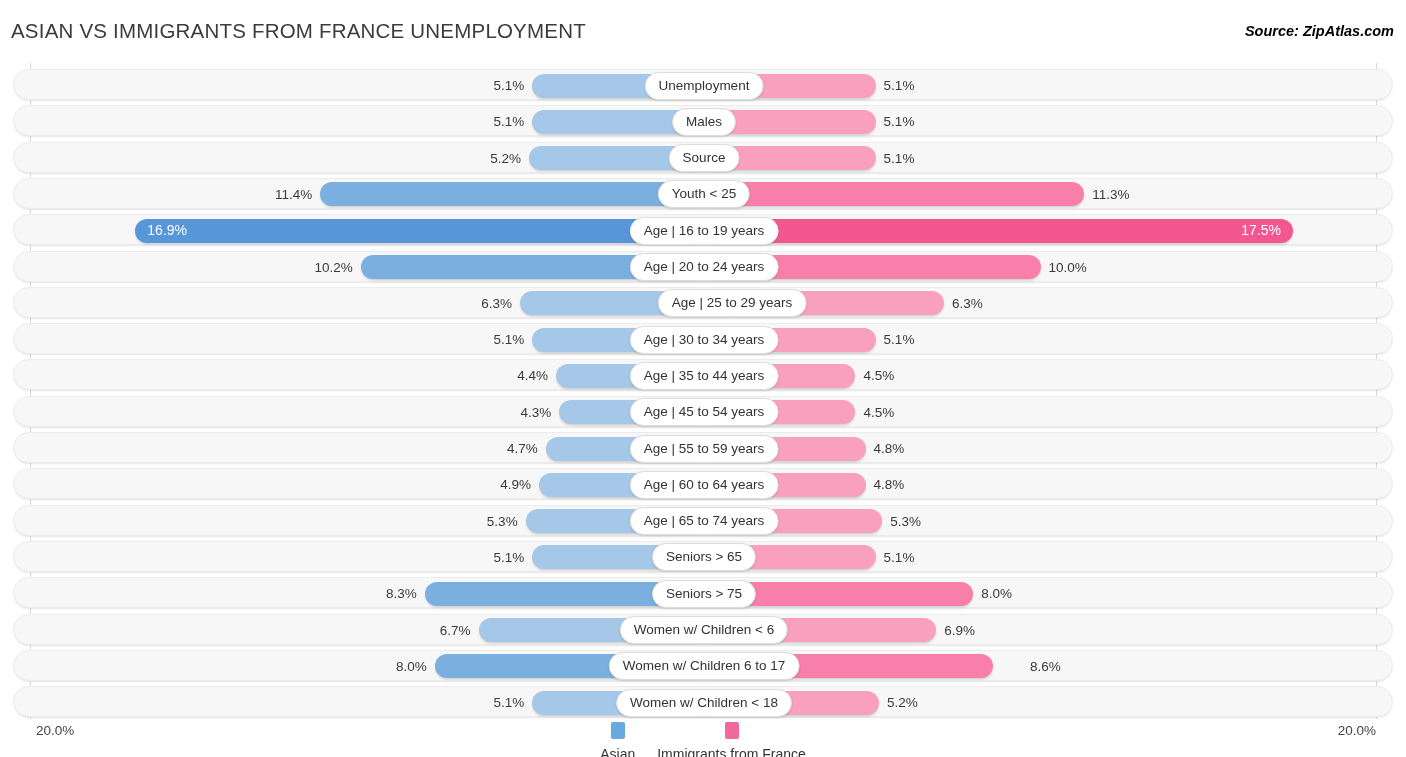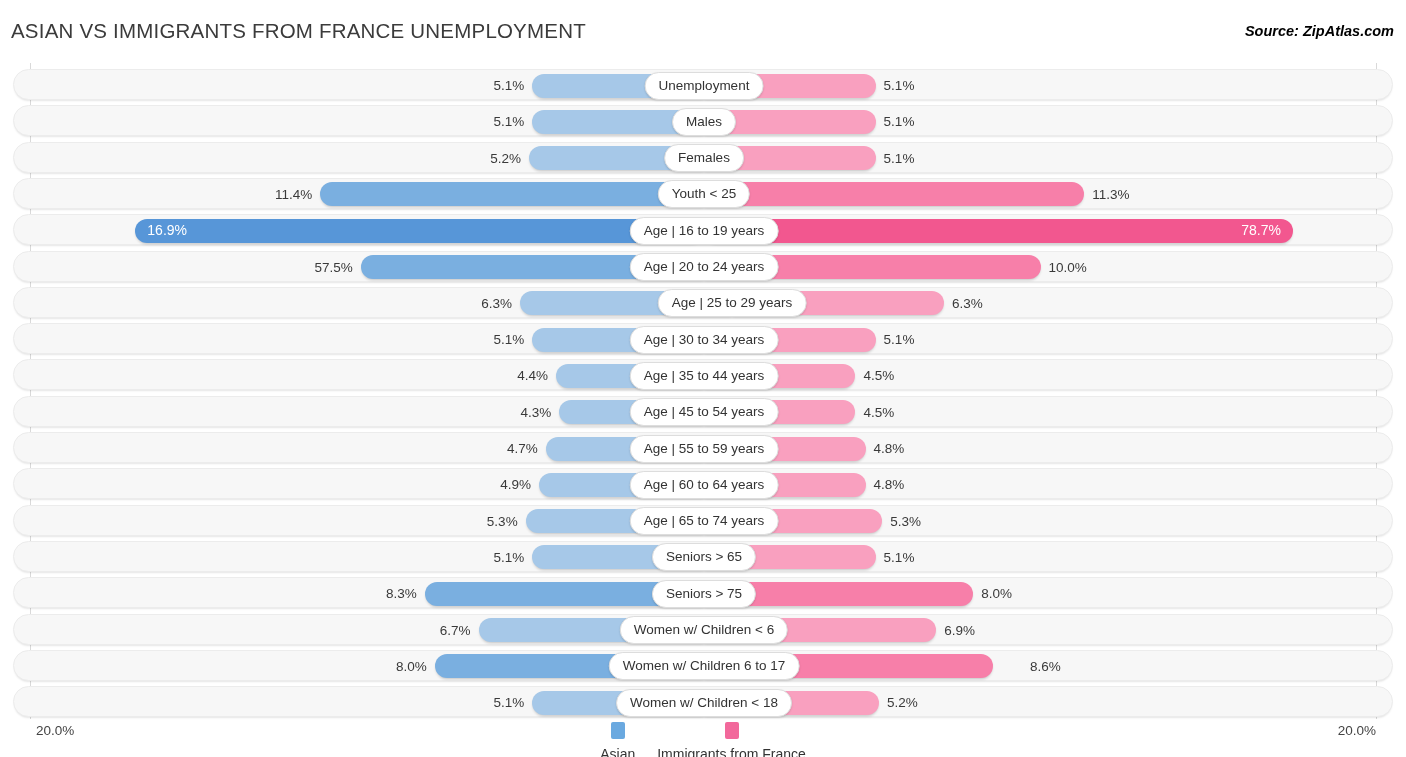--- a/index.html
+++ b/index.html
@@ -161,46 +161,46 @@
           <div class="val rgt" style="left: 882.615px; width: 88px;">5.1%</div>
           <div class="pill">Males</div>
         </div>
       </div>
       <div class="row" style="top: 78.6px;">
         <div class="barwrap" style="left: -13px;">
           <div class="bar left" style="left: 528.02px; width: 174.98px; background: rgb(166, 200, 232);"></div>
           <div class="bar right" style="left: 703px; width: 171.615px; background: rgb(249, 160, 191);"></div>
           <div class="val lft" style="left: 432.02px; width: 88px;">5.2%</div>
           <div class="val rgt" style="left: 882.615px; width: 88px;">5.1%</div>
-          <div class="pill">Females</div>
+          <div class="pill">Source</div>
         </div>
       </div>
       <div class="row" style="top: 114.9px;">
         <div class="barwrap" style="left: -13px;">
           <div class="bar left" style="left: 319.39px; width: 383.61px; background: rgb(122, 175, 224);"></div>
           <div class="bar right" style="left: 703px; width: 380.245px; background: rgb(247, 127, 169);"></div>
           <div class="val lft" style="left: 223.39px; width: 88px;">11.4%</div>
           <div class="val rgt" style="left: 1091.24px; width: 88px;">11.3%</div>
           <div class="pill">Youth &lt; 25</div>
         </div>
       </div>
       <div class="row" style="top: 151.2px;">
         <div class="barwrap" style="left: -13px;">
           <div class="bar left cap" style="left: 134.315px; width: 568.685px; background: rgb(87, 150, 216);"></div>
           <div class="bar right cap" style="left: 703px; width: 588.875px; background: rgb(242, 87, 143);"></div>
           <div class="val lft inside" style="left: 146.315px; width: 90px; text-align: left; z-index: 6;">16.9%</div>
-          <div class="val rgt inside" style="left: 1189.88px; width: 90px; text-align: right; z-index: 6;">78.7%</div>
+          <div class="val rgt inside" style="left: 1189.88px; width: 90px; text-align: right; z-index: 6;">17.5%</div>
           <div class="pill">Age | 16 to 19 years</div>
         </div>
       </div>
       <div class="row" style="top: 187.5px;">
         <div class="barwrap" style="left: -13px;">
           <div class="bar left" style="left: 359.77px; width: 343.23px; background: rgb(122, 175, 224);"></div>
           <div class="bar right" style="left: 703px; width: 336.5px; background: rgb(247, 127, 169);"></div>
-          <div class="val lft" style="left: 263.77px; width: 88px;">57.5%</div>
+          <div class="val lft" style="left: 263.77px; width: 88px;">10.2%</div>
           <div class="val rgt" style="left: 1047.5px; width: 88px;">10.0%</div>
           <div class="pill">Age | 20 to 24 years</div>
         </div>
       </div>
       <div class="row" style="top: 223.8px;">
         <div class="barwrap" style="left: -13px; margin-left: 28px;">
           <div class="bar left" style="left: 491.005px; width: 211.995px; background: rgb(166, 200, 232);"></div>
           <div class="bar right" style="left: 703px; width: 211.995px; background: rgb(249, 160, 191);"></div>
           <div class="val lft" style="left: 395.005px; width: 88px;">6.3%</div>
           <div class="val rgt" style="left: 922.995px; width: 88px;">6.3%</div>

